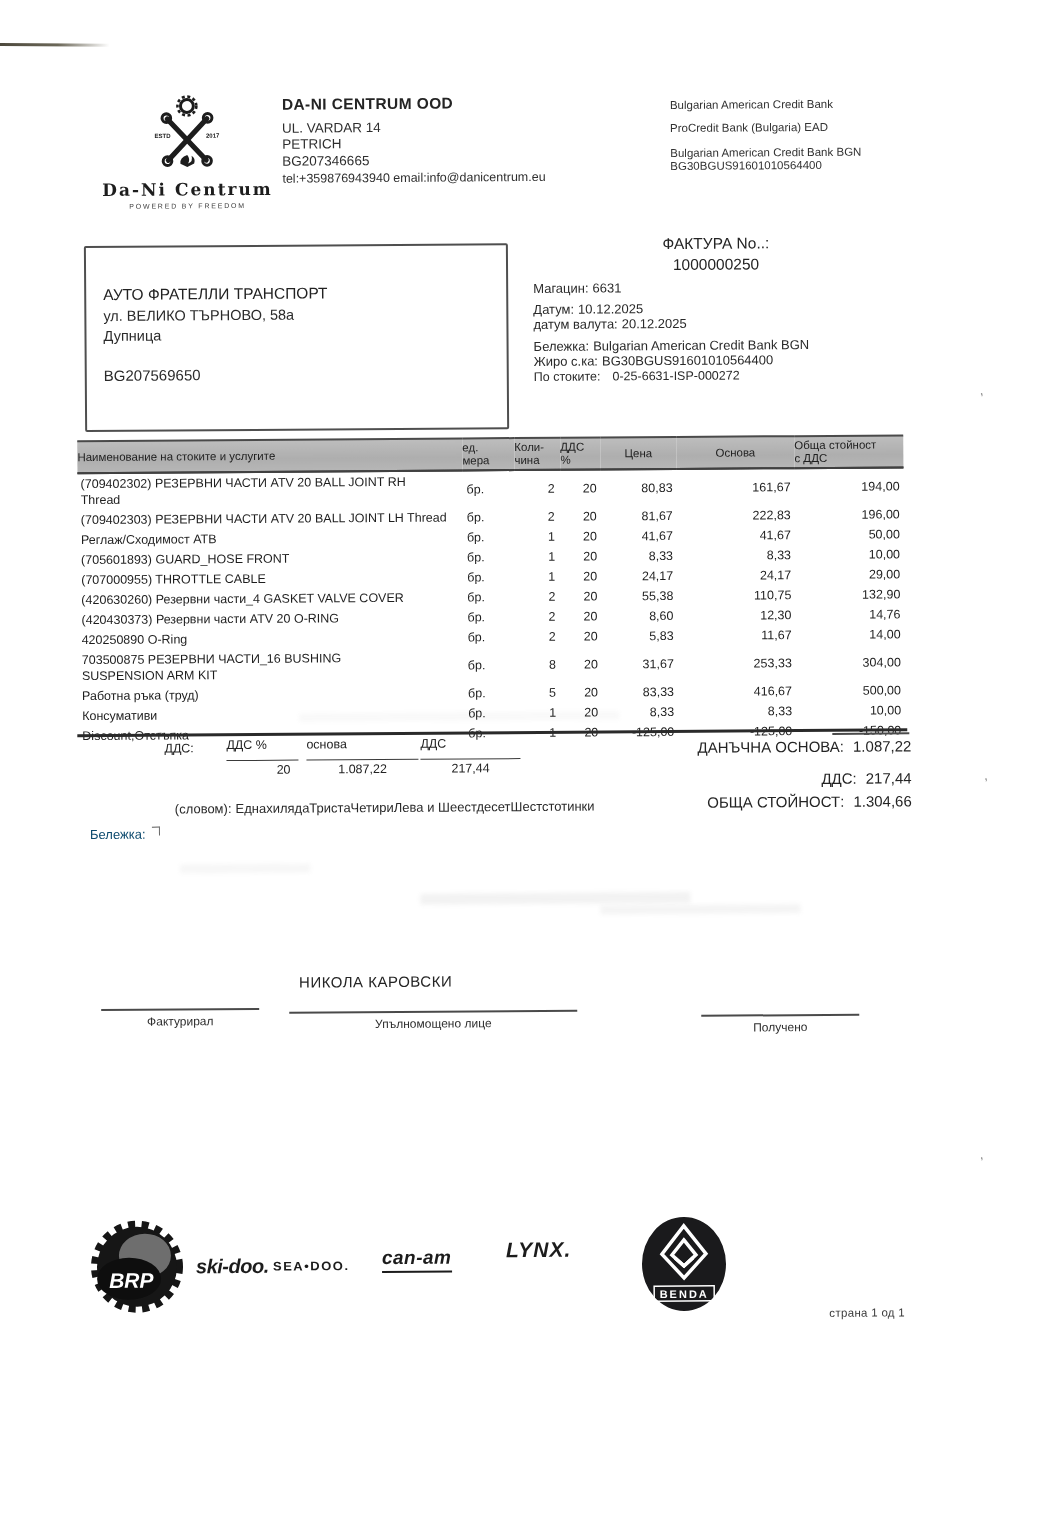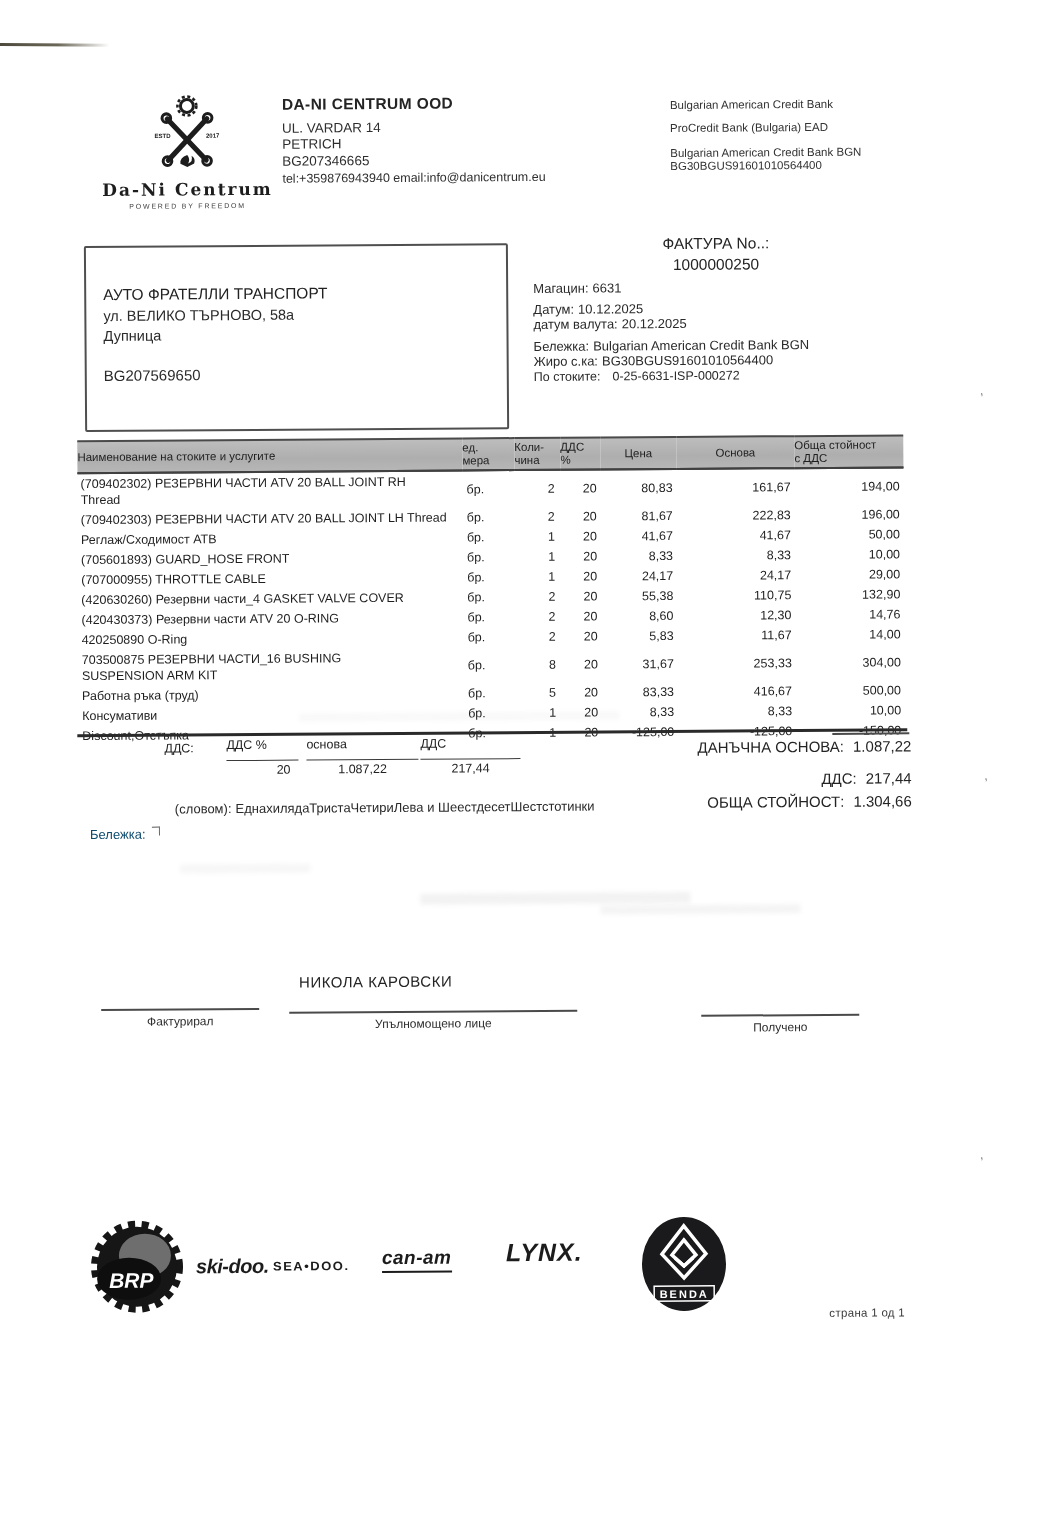--- a/index.html
+++ b/index.html
@@ -100,21 +100,21 @@
   .sg1{top:1012px;left:100px;width:158px;}
   .sg2{top:1016px;left:288px;width:288px;}
   .sg3{top:1022px;left:700px;width:158px;}
 
   
   .brand-row .wordmark{position:absolute;color:#1c1c1c;white-space:nowrap;}
   .wm-skidoo{top:1253px;left:193px;font-size:20px;font-weight:800;font-style:italic;letter-spacing:-0.5px;}
   .wm-seadoo{top:1257px;left:270px;font-size:13px;font-weight:800;letter-spacing:1.5px;transform:scaleY(.95);}
   .wm-canam{top:1246px;left:379px;font-size:19px;font-weight:800;font-style:italic;
     border-bottom:2.5px solid #1c1c1c;padding-bottom:2px;letter-spacing:.5px;}
-  .wm-lynx{top:1238px;left:503px;font-size:25px;font-weight:800;font-style:italic;letter-spacing:1px;}
+  .wm-lynx{top:1238px;left:503px;font-size:21px;font-weight:800;font-style:italic;letter-spacing:1px;}
   .page-label{top:1309px;left:826px;font-size:11.5px;color:#3a3a3a;letter-spacing:.3px;}
 </style>
 </head>
 <body>
 
 <div class="sheet">
 
   <div class="abs top-line"></div>
   <div class="abs speck" style="top:386px;left:982px;transform:rotate(-12deg);">,</div>
   <div class="abs speck" style="top:771px;left:984px;transform:rotate(-8deg);">,</div>

